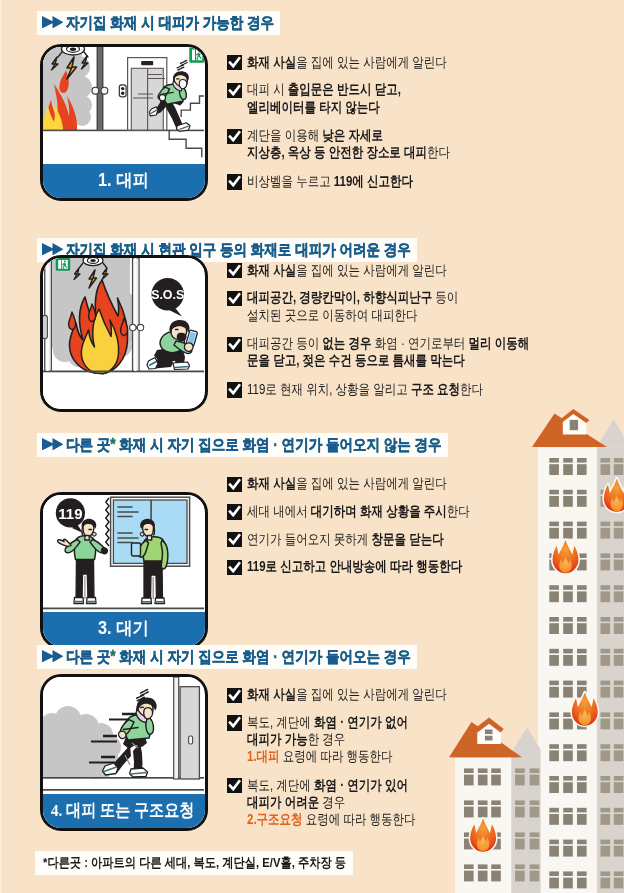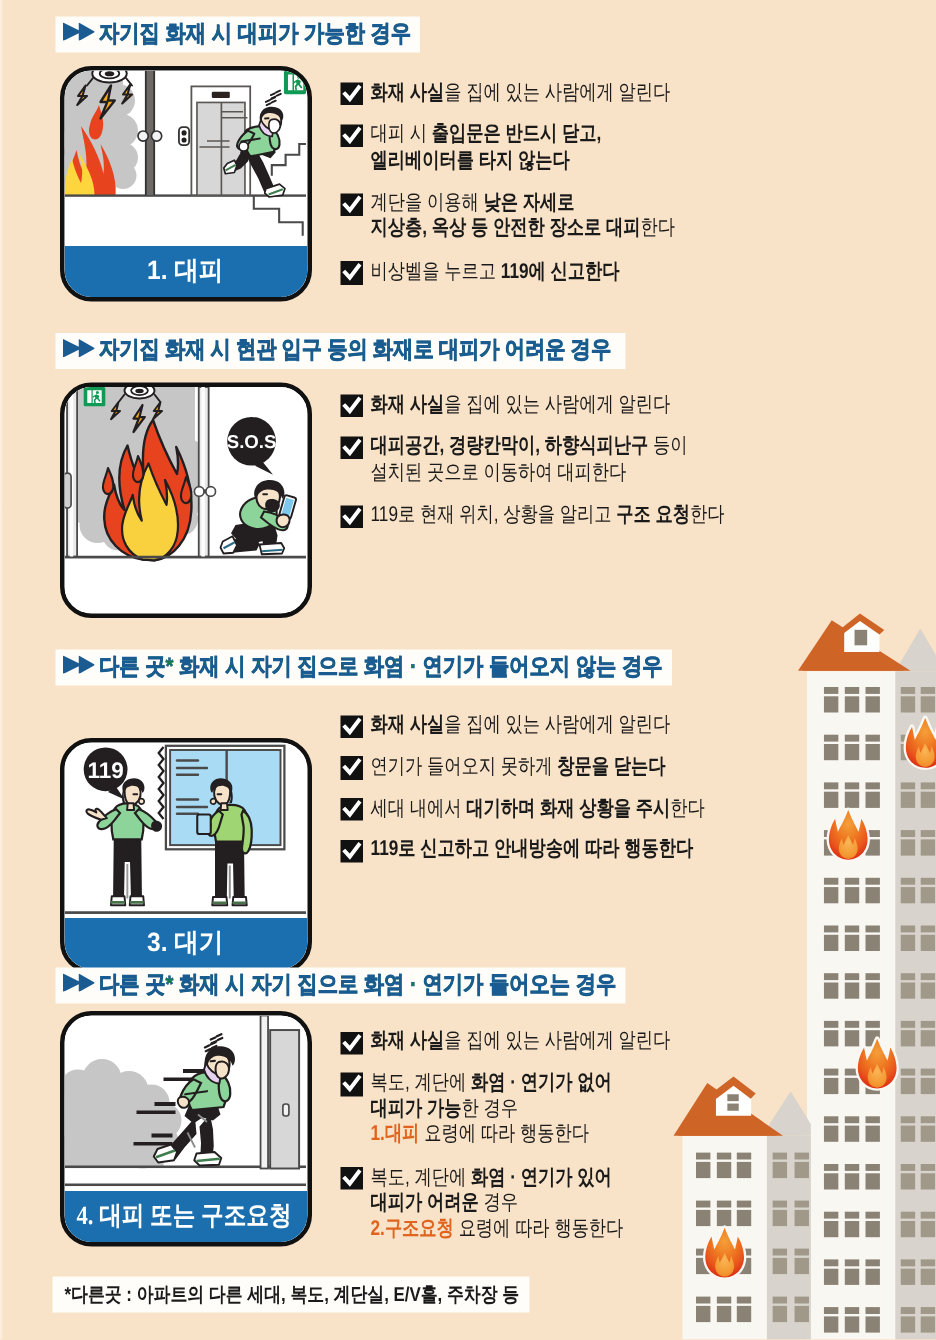--- a/index.html
+++ b/index.html
@@ -424,21 +424,21 @@
             <path d="M3 7.6 L6.2 11.1 L12.2 3.2" stroke="#fff" stroke-width="2.6" fill="none" stroke-linecap="square"></path>
           </svg>
         </span><span class="ln condw" style="width: 203.31px; height: 35px;"><span class="cond" style="--sx:0.810">계단을 이용해 <b>낮은 자세로<br>지상층, 옥상 등 안전한 장소로 대피</b>한다</span></span></div>
     <div class="li"><span class="chk">
           <svg width="15" height="15" viewBox="0 0 15 15">
             <path d="M3 7.6 L6.2 11.1 L12.2 3.2" stroke="#fff" stroke-width="2.6" fill="none" stroke-linecap="square"></path>
           </svg>
         </span><span class="ln condw" style="width: 166.05px; height: 17px;"><span class="cond" style="--sx:0.810">비상벨을 누르고 <b>119에 신고한다</b></span></span></div>
   </div>
 
-  <div class="hdr-wrap" style="left:37px;top:222px;font-family:Liberation Serif, serif;">
+  <div class="hdr-wrap" style="left:37px;top:238px;">
     <span class="hdr"><span class="arr"><svg width="21.5" height="12.4" viewBox="0 0 21.5 12.4">
             <path d="M0 0 L10.5 5.2 L10.5 0 L21.5 6.2 L10.5 12.4 L10.5 7.2 L0 12.4 Z" fill="#1a5b92"></path>
           </svg></span><span class="condw" style="width: 344.8px; height: 24px;"><span class="cond" style="--sx:0.862">자기집 화재 시 현관 입구 등의 화재로 대피가 어려운 경우</span></span></span>
   </div>
   <div class="panel" style="left:40px;top:255px;">
     <svg width="161" height="150" viewBox="0 0 161 150">
 <rect width="161" height="150" fill="#ffffff"></rect>
 <g fill="#c6c6c6">
 <rect x="9" y="0" width="78" height="36"></rect>
 <rect x="12" y="34" width="74" height="58"></rect>
@@ -542,20 +542,25 @@
         </span><span class="ln condw" style="width: 200.07px; height: 17px;"><span class="cond" style="--sx:0.810"><b>화재 사실</b>을 집에 있는 사람에게 알린다</span></span></div>
     <div class="li"><span class="chk">
           <svg width="15" height="15" viewBox="0 0 15 15">
             <path d="M3 7.6 L6.2 11.1 L12.2 3.2" stroke="#fff" stroke-width="2.6" fill="none" stroke-linecap="square"></path>
           </svg>
         </span><span class="ln condw" style="width: 211.41px; height: 35px;"><span class="cond" style="--sx:0.810"><b>대피공간, 경량칸막이, 하향식피난구</b> 등이<br>설치된 곳으로 이동하여 대피한다</span></span></div>
     <div class="li"><span class="chk">
           <svg width="15" height="15" viewBox="0 0 15 15">
             <path d="M3 7.6 L6.2 11.1 L12.2 3.2" stroke="#fff" stroke-width="2.6" fill="none" stroke-linecap="square"></path>
           </svg>
+        </span><span class="ln condw" style="width: 281.88px; height: 35px;"><span class="cond" style="--sx:0.810">대피공간 등이 <b>없는 경우</b> 화염 · 연기로부터 <b>멀리 이동해<br>문을 닫고, 젖은 수건 등으로 틈새를 막는다</b></span></span></div>
+    <div class="li"><span class="chk">
+          <svg width="15" height="15" viewBox="0 0 15 15">
+            <path d="M3 7.6 L6.2 11.1 L12.2 3.2" stroke="#fff" stroke-width="2.6" fill="none" stroke-linecap="square"></path>
+          </svg>
         </span><span class="ln condw" style="width: 235.71px; height: 17px;"><span class="cond" style="--sx:0.810">119로 현재 위치, 상황을 알리고 <b>구조 요청</b>한다</span></span></div>
   </div>
 
   <div class="hdr-wrap" style="left:37px;top:433px;">
     <span class="hdr"><span class="arr"><svg width="21.5" height="12.4" viewBox="0 0 21.5 12.4">
             <path d="M0 0 L10.5 5.2 L10.5 0 L21.5 6.2 L10.5 12.4 L10.5 7.2 L0 12.4 Z" fill="#1a5b92"></path>
           </svg></span><span class="condw" style="width: 375.832px; height: 36px;"><span class="cond" style="--sx:0.862">다른 곳* 화재 시 자기 집으로 화염 · 연기가 들어오지 않는 경우</span></span></span>
   </div>
   <div class="panel" style="left:40px;top:492px;">
     <svg width="161" height="150" viewBox="0 0 161 150">
@@ -627,26 +632,26 @@
   <div class="list" style="left:226.8px;top:475.1px;">
     <div class="li"><span class="chk">
           <svg width="15" height="15" viewBox="0 0 15 15">
             <path d="M3 7.6 L6.2 11.1 L12.2 3.2" stroke="#fff" stroke-width="2.6" fill="none" stroke-linecap="square"></path>
           </svg>
         </span><span class="ln condw" style="width: 200.07px; height: 17px;"><span class="cond" style="--sx:0.810"><b>화재 사실</b>을 집에 있는 사람에게 알린다</span></span></div>
     <div class="li"><span class="chk">
           <svg width="15" height="15" viewBox="0 0 15 15">
             <path d="M3 7.6 L6.2 11.1 L12.2 3.2" stroke="#fff" stroke-width="2.6" fill="none" stroke-linecap="square"></path>
           </svg>
+        </span><span class="ln condw" style="width: 222.75px; height: 17px;"><span class="cond" style="--sx:0.810">세대 내에서 <b>대기하며 화재 상황을 주시</b>한다</span></span></div>
+    <div class="li"><span class="chk">
+          <svg width="15" height="15" viewBox="0 0 15 15">
+            <path d="M3 7.6 L6.2 11.1 L12.2 3.2" stroke="#fff" stroke-width="2.6" fill="none" stroke-linecap="square"></path>
+          </svg>
         </span><span class="ln condw" style="width: 196.83px; height: 17px;"><span class="cond" style="--sx:0.810">연기가 들어오지 못하게 <b>창문을 닫는다</b></span></span></div>
-    <div class="li"><span class="chk">
-          <svg width="15" height="15" viewBox="0 0 15 15">
-            <path d="M3 7.6 L6.2 11.1 L12.2 3.2" stroke="#fff" stroke-width="2.6" fill="none" stroke-linecap="square"></path>
-          </svg>
-        </span><span class="ln condw" style="width: 222.75px; height: 17px;"><span class="cond" style="--sx:0.810">세대 내에서 <b>대기하며 화재 상황을 주시</b>한다</span></span></div>
     <div class="li"><span class="chk">
           <svg width="15" height="15" viewBox="0 0 15 15">
             <path d="M3 7.6 L6.2 11.1 L12.2 3.2" stroke="#fff" stroke-width="2.6" fill="none" stroke-linecap="square"></path>
           </svg>
         </span><span class="ln condw" style="width: 215.46px; height: 17px;"><span class="cond" style="--sx:0.810"><b>119로 신고하고 안내방송에 따라 행동한다</b></span></span></div>
   </div>
 
   <div class="hdr-wrap" style="left:37px;top:645px;">
     <span class="hdr"><span class="arr"><svg width="21.5" height="12.4" viewBox="0 0 21.5 12.4">
             <path d="M0 0 L10.5 5.2 L10.5 0 L21.5 6.2 L10.5 12.4 L10.5 7.2 L0 12.4 Z" fill="#1a5b92"></path>

